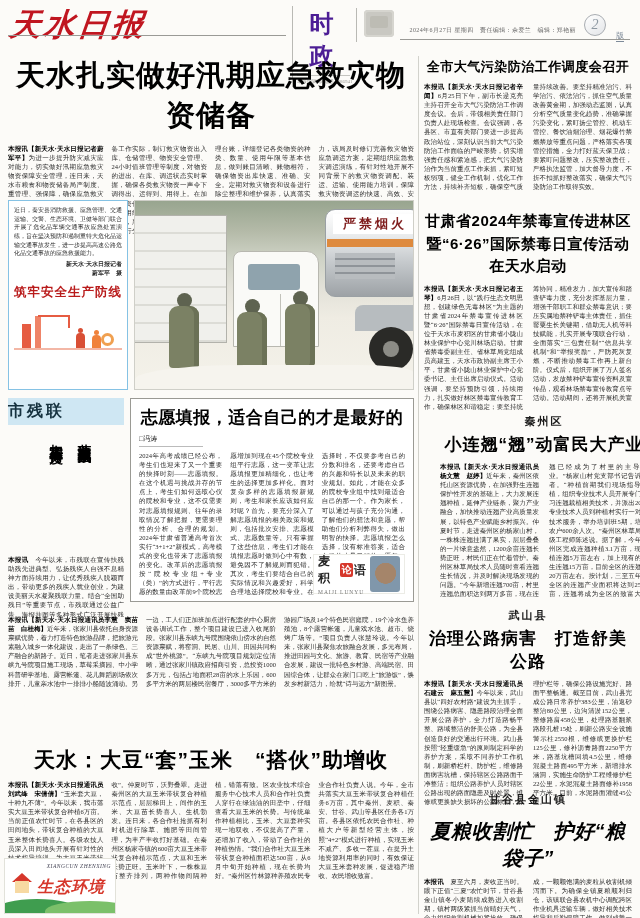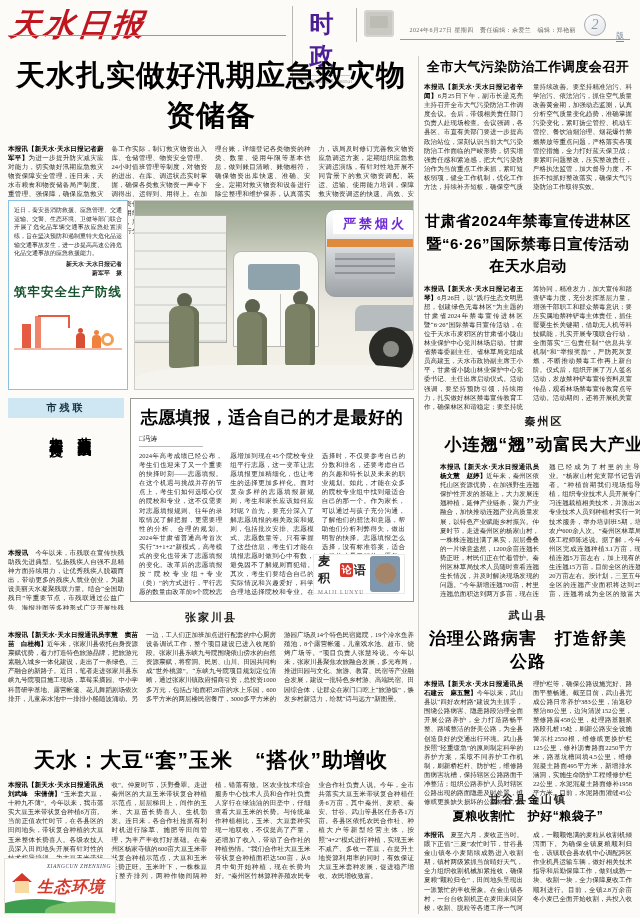--- a/index.html
+++ b/index.html
@@ -33,33 +33,33 @@
   .v-rule { left:418px; top:56px; height:858px; width:1px; background:#d2d2cc; }
   h1,h2,h3 { font-family:"Liberation Sans","DejaVu Sans",sans-serif; color:#000; text-align:center; font-weight:bold; }
   .art-text { font-size:6.5px; line-height:1.4; text-align:justify; overflow:hidden; }
   .art-text .byline { font-weight:bold; color:#000; font-family:"Liberation Sans","DejaVu Sans",sans-serif; }
   .cols4 { column-count:4; column-gap:8px; }
   .cols3 { column-count:3; column-gap:8px; }
   .cols2 { column-count:2; column-gap:10px; }
   .kicker-plain { font-family:"Liberation Sans","DejaVu Sans",sans-serif; font-weight:bold; font-size:11px;
                   color:#1b1b1b; text-align:center; letter-spacing:2px; }
   .kicker-blue { background:#cfe7f3; color:#16323f; font-family:"Liberation Sans","DejaVu Sans",sans-serif;
-                 font-weight:bold; font-size:10px; text-align:center; padding:3px 0; letter-spacing:3px; }
+                 font-weight:bold; font-size:16px; padding:3px 0; letter-spacing:3px; }
 
   
   .main-art { left:8px; top:56px; width:406px; }
   .main-art h1 { font-size:29px; letter-spacing:1px; }
   .main-art .art-text { margin-top:8px; height:96px; }
 
   
   .photo-row { left:8px; top:200px; width:406px; height:190px; display:flex; gap:6px; }
   .caption-box { width:120px; border:1px solid #85c2e4; padding:5px 5px 4px; background:#fff; display:flex; flex-direction:column; }
   .cap-text { font-size:6px; line-height:1.45; text-align:justify; }
   .cap-credit { font-size:6px; text-align:right; font-weight:bold; margin-top:2px; line-height:1.5; }
-  .slogan { color:#14532d; font-size:12.5px; font-weight:bold; text-align:left; margin-top:6px;
+  .slogan { color:#b91c1c; font-size:12.5px; font-weight:bold; text-align:left; margin-top:6px;
             font-family:"Liberation Sans","DejaVu Sans",sans-serif; letter-spacing:1px; }
   .safety-art { position:relative; height:46px; margin-top:3px; overflow:hidden; }
   .sa { position:absolute; }
   .sa-t1 { left:8px; bottom:2px; width:9px; height:24px; background:#e65c42; }
   .sa-t2 { left:21px; bottom:2px; width:6px; height:32px; background:#ef8468; }
   .sa-crane { left:24px; bottom:33px; width:32px; height:2px; background:#e65c42; }
   .sa-crane2 { left:54px; bottom:22px; width:2px; height:12px; background:#e65c42; }
   .sa-w1 { left:62px; bottom:2px; width:9px; height:15px; background:#d94f35; border-radius:4px 4px 0 0; }
   .sa-w1h { left:64px; bottom:17px; width:5px; height:5px; background:#d94f35; border-radius:50%; }
   .sa-w2 { left:78px; bottom:2px; width:9px; height:13px; background:#f0823c; border-radius:4px 4px 0 0; }
@@ -71,21 +71,21 @@
            background:linear-gradient(180deg,#98a58f 0%,#b4baa8 16%,#ced2c5 30%,#e2e1d8 46%,#efece3 62%,#f4f2ea 100%); }
   .p { position:absolute; }
   .truck-box { left:-4px; top:14px; width:96px; height:128px; background:repeating-linear-gradient(180deg,#f0f0ec 0 16px,#dcdcd6 16px 18px); border:1px solid #b2b2ab; }
   .truck-cab { left:98px; top:50px; width:86px; height:96px; background:#fafaf7; border:1px solid #b8b8b0; border-radius:8px 12px 0 0; }
   .windshield { left:14px; top:12px; width:52px; height:26px; background:#8fa3ad; border-radius:3px; position:absolute; }
   .cab-door { left:46px; top:42px; width:34px; height:52px; border-left:1px solid #c2c2ba; position:absolute; }
   .tanker { left:190px; top:8px; width:96px; height:158px; }
   .tank { position:absolute; left:0; top:0; width:96px; height:88px; border-radius:10px;
           background:linear-gradient(180deg,#ffffff 0%,#e9ebec 30%,#c6cacd 60%,#9da2a6 100%); border:1px solid #9aa0a4; }
   .tank-sign { position:absolute; left:8px; top:5px; width:84px; height:20px; background:#fff;
-               color:#6d28d9; font-weight:bold; font-size:13px; letter-spacing:3px; text-align:center; line-height:20px;
+               color:#7f1d1d; font-weight:bold; font-size:13px; letter-spacing:3px; text-align:center; line-height:20px;
                font-family:"Liberation Sans","DejaVu Sans",sans-serif; }
   .tank-stripe { position:absolute; left:2px; top:30px; width:92px; height:8px; background:#de8a3e; }
   .tank-panel { position:absolute; left:10px; top:44px; width:60px; height:26px;
                 background:repeating-linear-gradient(180deg,#b8bcbf 0 5px,#8f9499 5px 7px); }
   .wheel { position:absolute; left:44px; top:118px; width:44px; height:44px; background:#2a2a27; border-radius:50%; }
   .hub { position:absolute; left:14px; top:14px; width:16px; height:16px; background:#8c8c86; border-radius:50%; }
   .fender { position:absolute; left:30px; top:96px; width:66px; height:26px; background:#b7bcbf; border-radius:8px 8px 0 0; }
   .fig { position:absolute; }
   .fig .head { width:15px; height:15px; border-radius:50%; background:#5e6350; margin:0 auto; }
   .fig .suit { width:30px; height:62px; background:#7b8164; border-radius:9px 9px 4px 4px; margin-top:-2px;
@@ -138,21 +138,21 @@
   
   .r-art { left:424px; width:208px; }
   .r1 { top:58px; } .r1 h3 { font-size:13px; letter-spacing:0.5px; }
   .r1 .art-text { margin-top:6px; height:120px; }
   .r2 { top:210px; } .r2 h3 { font-size:15px; line-height:1.5; letter-spacing:0.5px; }
   .r2 .art-text { margin-top:6px; height:134px; }
   .r3 { top:414px;margin-left:16px; } .r3 h3 { font-size:17px; margin-top:4px; letter-spacing:1px; }
   .r3 .art-text { margin-top:6px; height:138px; }
   .r4 { top:608px; } .r4 h3 { font-size:17px; margin-top:4px; letter-spacing:1px; }
   .r4 .art-text { margin-top:6px; height:136px; }
-  .r5 { top:792px; } .r5 h3 { font-size:12px; margin-top:1px; letter-spacing:0.5px; }
+  .r5 { top:792px; } .r5 h3 { font-size:20px; margin-top:11px; letter-spacing:0.5px;font-style:italic; }
   .r5 .art-text { margin-top:5px; height:84px; }
 </style>
 </head>
 <body>
 
 <div class="abs masthead">天水日报</div>
 <div class="abs h-line-left"></div>
 <div class="abs h-line-right"></div>
 <div class="abs section-block">
   <div class="section-title">时政</div>
@@ -246,21 +246,20 @@
         <span class="maiji-red">论</span>
         <span>语</span>
       </div>
       <div class="maiji-en">MAIJI LUNYU</div>
     </div>
     <div class="maiji-photo"></div>
   </div>
 </div>
 
 <div class="abs zjc">
-  <div class="kicker-plain">张家川县</div>
   <p class="art-text cols3"><b class="byline">本报讯【新天水·天水日报通讯员李慧　窦苗苗　白桂梅】</b><span>近年来，张家川县依托自身资源禀赋优势，着力打造特色旅游品牌，把旅游元素融入城乡一体化建设，走出了一条绿色、三产融合的新路子。近日，笔者走进张家川县东峡九号院项目施工现场，草莓采摘园、中小学科普研学基地、露营帐篷、花儿舞蹈剧场依次排开，儿童亲水池中一排排小船随波涌动。另一边，工人们正加班加点进行配套的中心厨房设备调试工作，整个项目建设已进入收尾阶段。张家川县东峡九号院围绕依山傍水的自然资源禀赋，将窑洞、民居、山川、田园共同构成“世外桃源”。“东峡九号院项目规划定位清晰，通过张家川镇政府招商引资，总投资1000多万元，包括占地面积28亩的水上乐园，600多平方米的两层楼民宿餐厅，3000多平方米的游园广场及14个特色民宿庭院，19个冷水鱼养殖池，8个露营帐篷，儿童戏水池、超市、烧烤广场等。”项目负责人张慧玲说。今年以来，张家川县聚焦农旅融合发展，多元布局，推进田园与文化、旅游、教育、民宿等产业融合发展，建设一批特色乡村游、高端民宿、田园综合体，让群众在家门口吃上“旅游饭”，焕发乡村新活力，绘就“诗与远方”新图景。</span></p>
 </div>
 
 <div class="abs dadou">
   <h2>天水：大豆“套”玉米　“搭伙”助增收</h2>
   <p class="art-text cols4"><b class="byline">本报讯【新天水·天水日报通讯员刘武绛　宋倩倩】</b><span>“玉米套大豆，十种九不薄”。今年以来，我市落实大豆玉米带状复合种植6万亩。当前正值农忙时节，在各县区的田间地头，带状复合种植的大豆玉米整体长势喜人。各级农技人员深入田间地头开展有针对性的技术指导培训，为大豆玉米带状复合种植提供强有力的技术支撑，让农户真正实现“一地双收”。仲夏时节，沃野叠翠。走进秦州区的大豆玉米带状复合种植示范点，层层梯田上，间作的玉米、大豆苗长势喜人、生机勃发。连日来，各合作社抢抓有利时机进行除草、施肥等田间管理，为丰产丰收打好基础。在秦州区杨家寺镇的600亩大豆玉米带状复合种植示范点，大豆和玉米长势正旺。玉米叶下，一株株豆苗整齐排列，两种作物间隔种植，错落有致。区农业技术综合服务中心技术人员和合作社负责人穿行在绿油油的田垄中，仔细查看大豆玉米的长势。与传统单作种植相比，玉米、大豆套种实现一地双收，不仅提高了产量，还增加了收入，带动了合作社的种植热情。“我们合作社大豆玉米带状复合种植面积达500亩，从6月中旬开始种植，现在长势均好。”秦州区竹林源种养殖农民专业合作社负责人说。今年，全市共落实大豆玉米带状复合种植任务6万亩，其中秦州、麦积、秦安、甘谷、武山等县区任务各1万亩。各县区依托农民合作社、种植大户等新型经营主体，按照“4+2”模式进行种植，实现玉米不减产、多收一茬豆，在提升土地资源利用率的同时，有效保证大豆玉米套种发展，促进稳产增收、农民增收致富。</span></p>
 </div>
 <div class="xc-logo">
   <div class="xc-en">XIANGCUN ZHENXING</div>
   <div class="xc-house-roof"></div>

